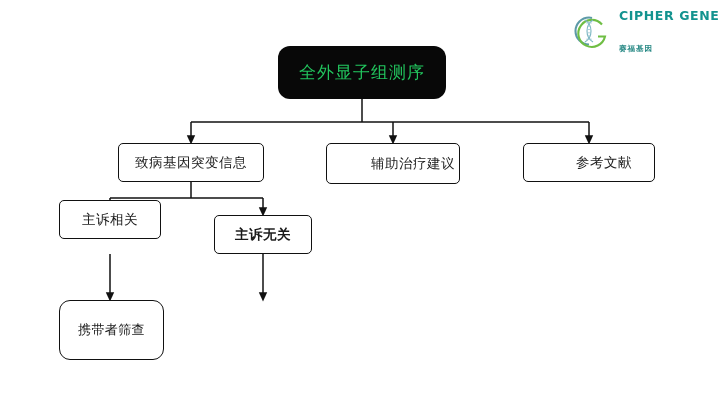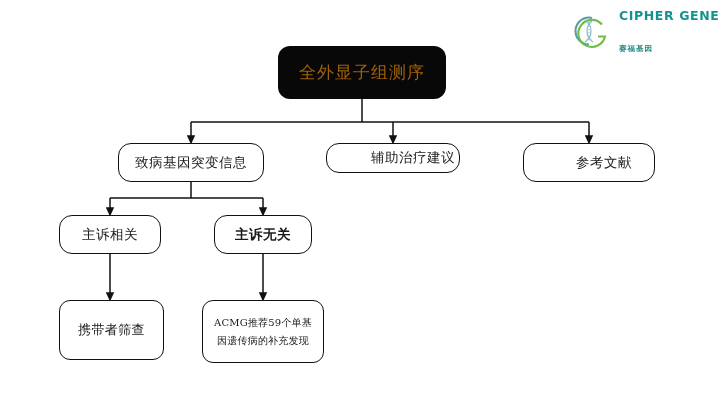--- a/index.html
+++ b/index.html
@@ -58,45 +58,45 @@
   
   .node {
     position: absolute;
     box-sizing: border-box;
     display: flex;
     align-items: center;
     justify-content: center;
     text-align: center;
     background: #ffffff;
     border: 1.6px solid #111111;
-    border-radius: 13px;
+    border-radius: 5px;
     color: #1a1a1a;
   }
   .node.root {
     background: #080808;
     border: none;
     border-radius: 11px;
-    color: #a16207;
+    color: #22c55e;
   }
   .node .lbl {
     display: block;
     line-height: 1.45;
     white-space: pre-line;
   }
 
   
   #n-root   { left:278px; top:46px;  width:168px; height:53px; border-radius:12px; }
   #n-root .lbl { font-size:17px; letter-spacing:1px; }
 
   #n-path   { left:118px; top:143px; width:146px; height:39px; }
-  #n-adj    { left:326px; top:143px; width:134px; height:30px;padding-left:40px; }
+  #n-adj    { left:326px; top:143px; width:134px; height:41px;padding-left:40px; }
   #n-ref    { left:523px; top:143px; width:132px; height:39px;padding-left:30px; }
   #n-path .lbl, #n-adj .lbl, #n-ref .lbl { font-size:13.5px; letter-spacing:.5px; }
 
-  #n-rel    { left:59px;  top:215px; width:102px; height:39px; }
+  #n-rel    { left:59px;  top:200px; width:102px; height:39px; }
   #n-unrel  { left:214px; top:215px; width:98px;  height:39px;font-weight:bold; }
   #n-rel .lbl, #n-unrel .lbl { font-size:13.5px; letter-spacing:.5px; }
 
   #n-carrier{ left:59px;  top:300px; width:105px; height:60px; border-radius:11px; }
   #n-carrier .lbl { font-size:13px; letter-spacing:.4px; }
 
   #n-acmg   { left:202px; top:300px; width:122px; height:63px; border-radius:11px; }
   #n-acmg .lbl { font-size:10px; line-height:1.75; letter-spacing:.2px;
                  font-family:"DejaVu Serif","Liberation Serif",serif; }
 </style>
@@ -179,18 +179,14 @@
   </div>
 
   <div class="node" id="n-unrel">
     <span class="lbl">主诉无关</span>
   </div>
 
   <div class="node" id="n-carrier">
     <span class="lbl">携带者筛查</span>
   </div>
 
-  <div class="node" id="n-acmg">
-    <span class="lbl">ACMG推荐59个单基
-因遗传病的补充发现</span>
-  </div>
 
 </div>
 
 </body></html>

